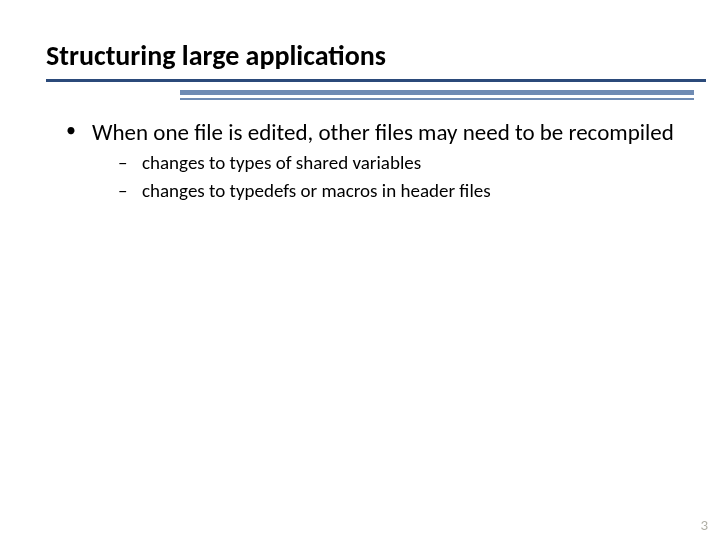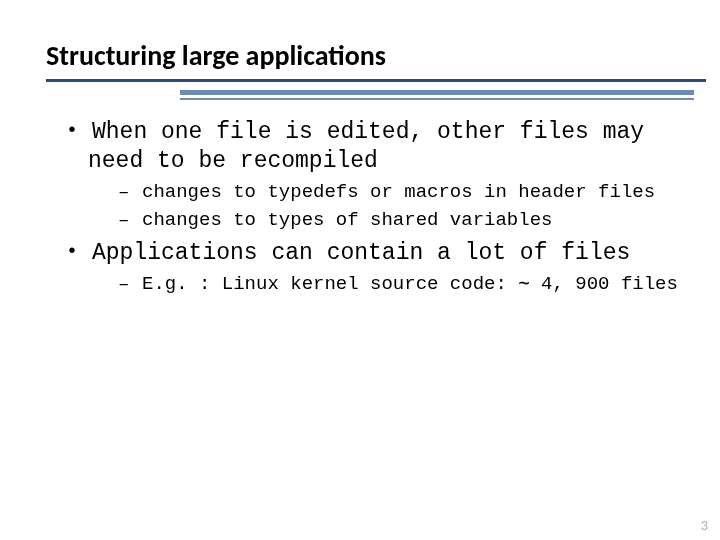--- a/index.html
+++ b/index.html
@@ -47,21 +47,20 @@
     position: absolute;
     left: 130px;
     right: 0;
     top: 8px;
     height: 2px;
     background: #6f8bb3;
   }
   ul.bullets {
     list-style: none;
     padding-left: 12px;
-    font-family: Liberation Mono, monospace;
   }
   ul.bullets > li {
     position: relative;
     padding-left: 26px;
     font-size: 23px;
     line-height: 1.25;
     margin-bottom: 4px;
     color: #000;
   }
   ul.bullets > li::before {
@@ -106,26 +105,20 @@
   <div class="title-underline"></div>
   <div class="rules">
     <div class="rule-thick"></div>
     <div class="rule-thin"></div>
   </div>
 
   <ul class="bullets">
     <li>
       <span>When one file is edited, other files may need to be recompiled</span>
       <ul class="sub">
+        <li><span>changes to types of shared variables</span></li>
         <li><span>changes to typedefs or macros in header files</span></li>
-        <li><span>changes to types of shared variables</span></li>
-      </ul>
-    </li>
-    <li>
-      <span>Applications can contain a lot of files</span>
-      <ul class="sub">
-        <li><span>E.g. : Linux kernel source code: ∼ 4, 900 files</span></li>
       </ul>
     </li>
   </ul>
 
   <div class="pagenum">3</div>
 </div>
 
 </body></html>

